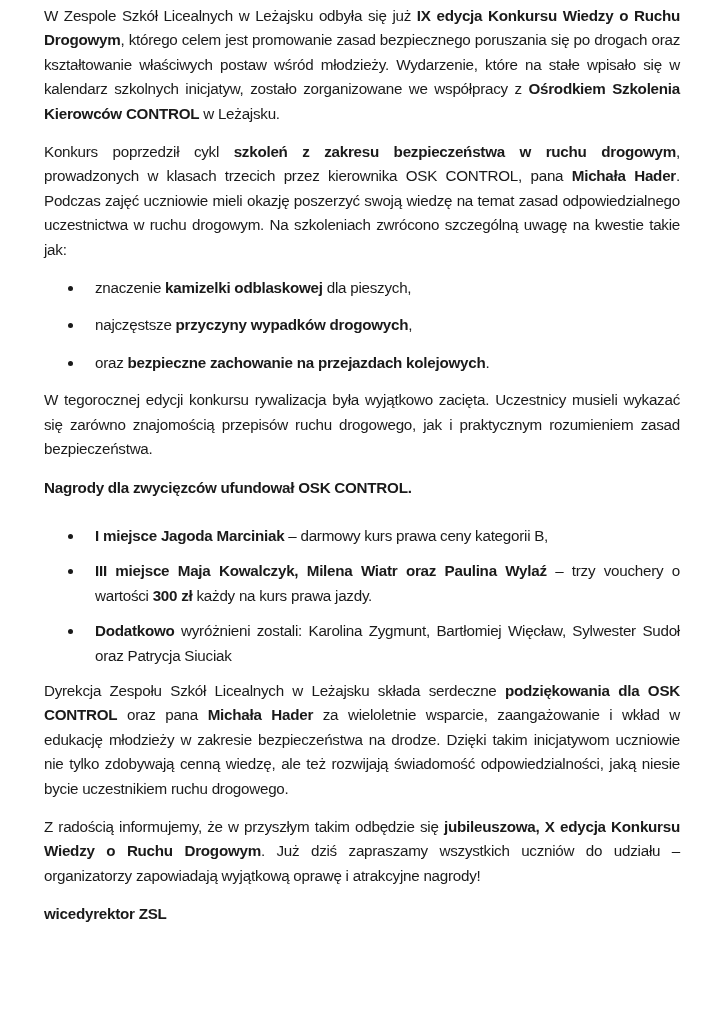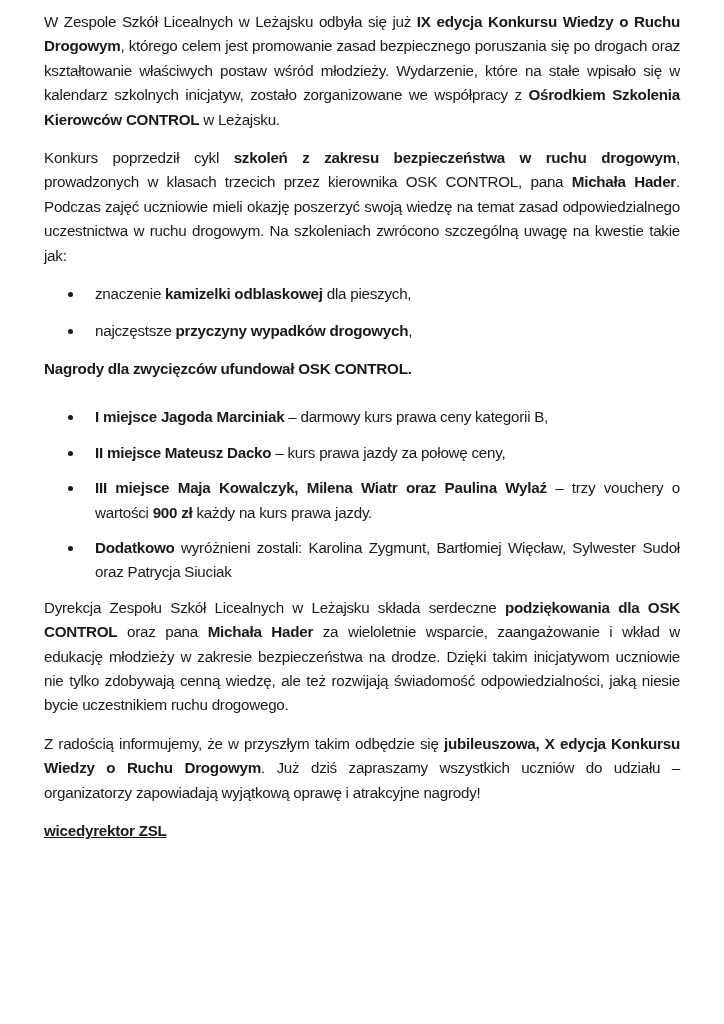--- a/index.html
+++ b/index.html
@@ -13,21 +13,21 @@
       overflow: hidden;
       position: relative;
       color: #1a1a1a;
       font-family: "Liberation Sans", sans-serif;
       font-size: 15.2px;
       letter-spacing: -0.25px;
     }
     .page {
       position: absolute;
       left: 44px;
-      top: 10px;
+      top: 4px;
       width: 636px;
     }
     p {
       margin: 0 0 14px 0;
       line-height: 24.4px;
     }
     p.justify { text-align: justify; }
     b { font-weight: bold; }
     ul {
       list-style: none;
@@ -45,43 +45,44 @@
       left: 24px;
       top: 10px;
       width: 5px;
       height: 5px;
       border-radius: 50%;
       background: #1a1a1a;
     }
     ul.prizes li { margin-bottom: 11px; }
     ul.prizes li.justify { text-align: justify; }
     p.heading { margin-bottom: 24px; }
-    p.signature { margin-top: 2px; text-decoration: underline; }
+    p.signature { margin-top: 2px; }
   </style>
 </head>
 <body>
 
 <div class="page">
 
   <p class="justify"><span>W Zespole Szkół Licealnych w Leżajsku odbyła się już </span><b>IX edycja Konkursu Wiedzy o Ruchu Drogowym</b><span>, którego celem jest promowanie zasad bezpiecznego poruszania się po drogach oraz kształtowanie właściwych postaw wśród młodzieży. Wydarzenie, które na stałe wpisało się w kalendarz szkolnych inicjatyw, zostało zorganizowane we współpracy z </span><b>Ośrodkiem Szkolenia Kierowców CONTROL</b><span> w Leżajsku.</span></p>
 
   <p class="justify"><span>Konkurs poprzedził cykl </span><b>szkoleń z zakresu bezpieczeństwa w ruchu drogowym</b><span>, prowadzonych w klasach trzecich przez kierownika OSK CONTROL, pana </span><b>Michała Hader</b><span>. Podczas zajęć uczniowie mieli okazję poszerzyć swoją wiedzę na temat zasad odpowiedzialnego uczestnictwa w ruchu drogowym. Na szkoleniach zwrócono szczególną uwagę na kwestie takie jak:</span></p>
 
   <ul class="topics">
     <li><span class="bullet"></span><span>znaczenie </span><b>kamizelki odblaskowej</b><span> dla pieszych,</span></li>
     <li><span class="bullet"></span><span>najczęstsze </span><b>przyczyny wypadków drogowych</b><span>,</span></li>
+    <li><span class="bullet"></span><span>oraz </span><b>bezpieczne zachowanie na przejazdach kolejowych</b><span>.</span></li>
   </ul>
 
+  <p class="justify">W tegorocznej edycji konkursu rywalizacja była wyjątkowo zacięta. Uczestnicy musieli wykazać się zarówno znajomością przepisów ruchu drogowego, jak i praktycznym rozumieniem zasad bezpieczeństwa.</p>
 
   <p class="heading"><b>Nagrody dla zwycięzców ufundował OSK CONTROL.</b></p>
 
   <ul class="prizes">
     <li><span class="bullet"></span><b>I miejsce Jagoda Marciniak</b><span> – darmowy kurs prawa ceny kategorii B,</span></li>
-    <li><span class="bullet"></span><b>II miejsce Mateusz Dacko</b><span> – kurs prawa jazdy za połowę ceny,</span></li>
-    <li class="justify"><span class="bullet"></span><b>III miejsce Maja Kowalczyk, Milena Wiatr oraz Paulina Wylaź</b><span> – trzy vouchery o wartości </span><b>900 zł</b><span> każdy na kurs prawa jazdy.</span></li>
+    <li class="justify"><span class="bullet"></span><b>III miejsce Maja Kowalczyk, Milena Wiatr oraz Paulina Wylaź</b><span> – trzy vouchery o wartości </span><b>300 zł</b><span> każdy na kurs prawa jazdy.</span></li>
     <li class="justify"><span class="bullet"></span><b>Dodatkowo</b><span> wyróżnieni zostali: Karolina Zygmunt, Bartłomiej Więcław, Sylwester Sudoł oraz Patrycja Siuciak</span></li>
   </ul>
 
   <p class="justify"><span>Dyrekcja Zespołu Szkół Licealnych w Leżajsku składa serdeczne </span><b>podziękowania dla OSK CONTROL</b><span> oraz pana </span><b>Michała Hader</b><span> za wieloletnie wsparcie, zaangażowanie i wkład w edukację młodzieży w zakresie bezpieczeństwa na drodze. Dzięki takim inicjatywom uczniowie nie tylko zdobywają cenną wiedzę, ale też rozwijają świadomość odpowiedzialności, jaką niesie bycie uczestnikiem ruchu drogowego.</span></p>
 
   <p class="justify"><span>Z radością informujemy, że w przyszłym takim odbędzie się </span><b>jubileuszowa, X edycja Konkursu Wiedzy o Ruchu Drogowym</b><span>. Już dziś zapraszamy wszystkich uczniów do udziału – organizatorzy zapowiadają wyjątkową oprawę i atrakcyjne nagrody!</span></p>
 
   <p class="signature"><b>wicedyrektor ZSL</b></p>
 
 </div>

